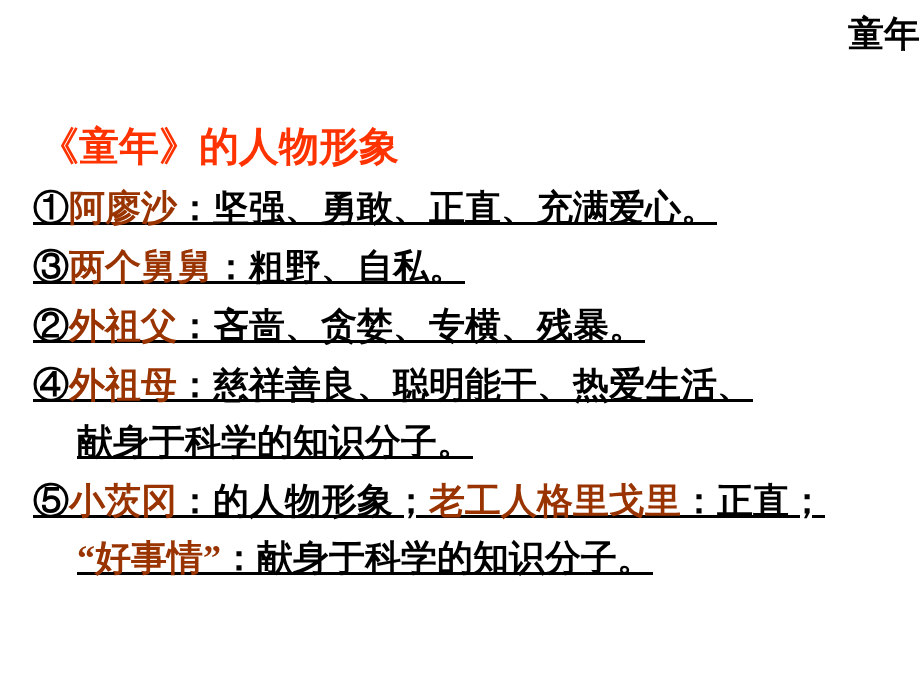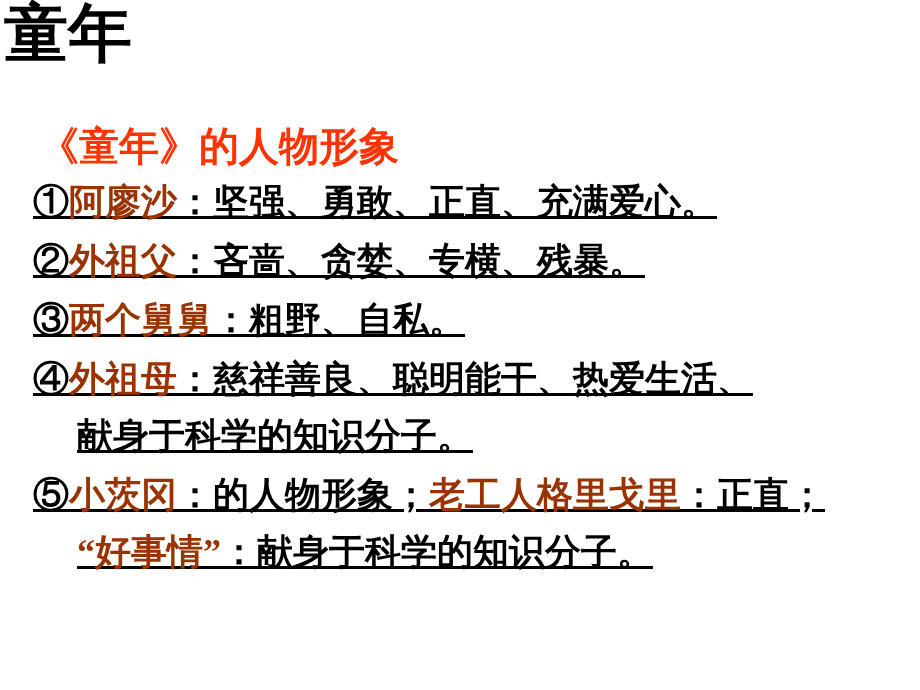--- a/index.html
+++ b/index.html
@@ -12,30 +12,30 @@
     width: 920px;
     height: 690px;
     background: var(--bg-color, #ffffff);
     overflow: hidden;
     font-family: "Liberation Serif", "DejaVu Serif", serif;
     font-weight: bold;
     color: var(--text-color, #000000);
   }
   .slide-title {
     margin: 6px 0 0 4px;
-    text-align: left;
-    font-size: 64px;
+    text-align: right;
+    font-size: 36px;
     line-height: 56px;
     color: var(--text-color, #000000);
   }
   .content {
     padding: 0 18px 0 33px;
   }
   .section-heading {
-    margin: 62px 0 4px 6px;
+    margin: 62px 0 10px 6px;
     font-size: 40px;
     line-height: 46px;
     color: var(--heading-color, #FF3300);
   }
   .char-item {
     margin: 0 0 2px 0;
     font-size: 36px;
     line-height: 57px;
     
     padding-left: 44px;
@@ -62,25 +62,25 @@
 
   <div class="content">
 
     <h2 class="section-heading">《童年》的人物形象</h2>
 
     <div class="char-item">
       <span class="item-num">①</span><span class="seg-name">阿廖沙</span><span class="seg-desc">：坚强、勇敢、正直、充满爱心。</span>
     </div>
 
     <div class="char-item">
-      <span class="item-num">②</span><span class="seg-name">外祖父</span><span class="seg-desc">：吝啬、贪婪、专横、残暴。</span>
+      <span class="item-num">③</span><span class="seg-name">两个舅舅</span><span class="seg-desc">：粗野、自私。</span>
     </div>
 
     <div class="char-item">
-      <span class="item-num">③</span><span class="seg-name">两个舅舅</span><span class="seg-desc">：粗野、自私。</span>
+      <span class="item-num">②</span><span class="seg-name">外祖父</span><span class="seg-desc">：吝啬、贪婪、专横、残暴。</span>
     </div>
 
     <div class="char-item">
       <span class="item-num">④</span><span class="seg-name">外祖母</span><span class="seg-desc">：慈祥善良、聪明能干、热爱生活、</span><br><span class="seg-desc">献身于科学的知识分子。</span>
     </div>
 
     <div class="char-item">
       <span class="item-num">⑤</span><span class="seg-name">小茨冈</span><span class="seg-desc">：的人物形象；</span><span class="seg-name">老工人格里戈里</span><span class="seg-desc">：正直；</span><br><span class="seg-name">“好事情”</span><span class="seg-desc">：献身于科学的知识分子。</span>
     </div>
 

